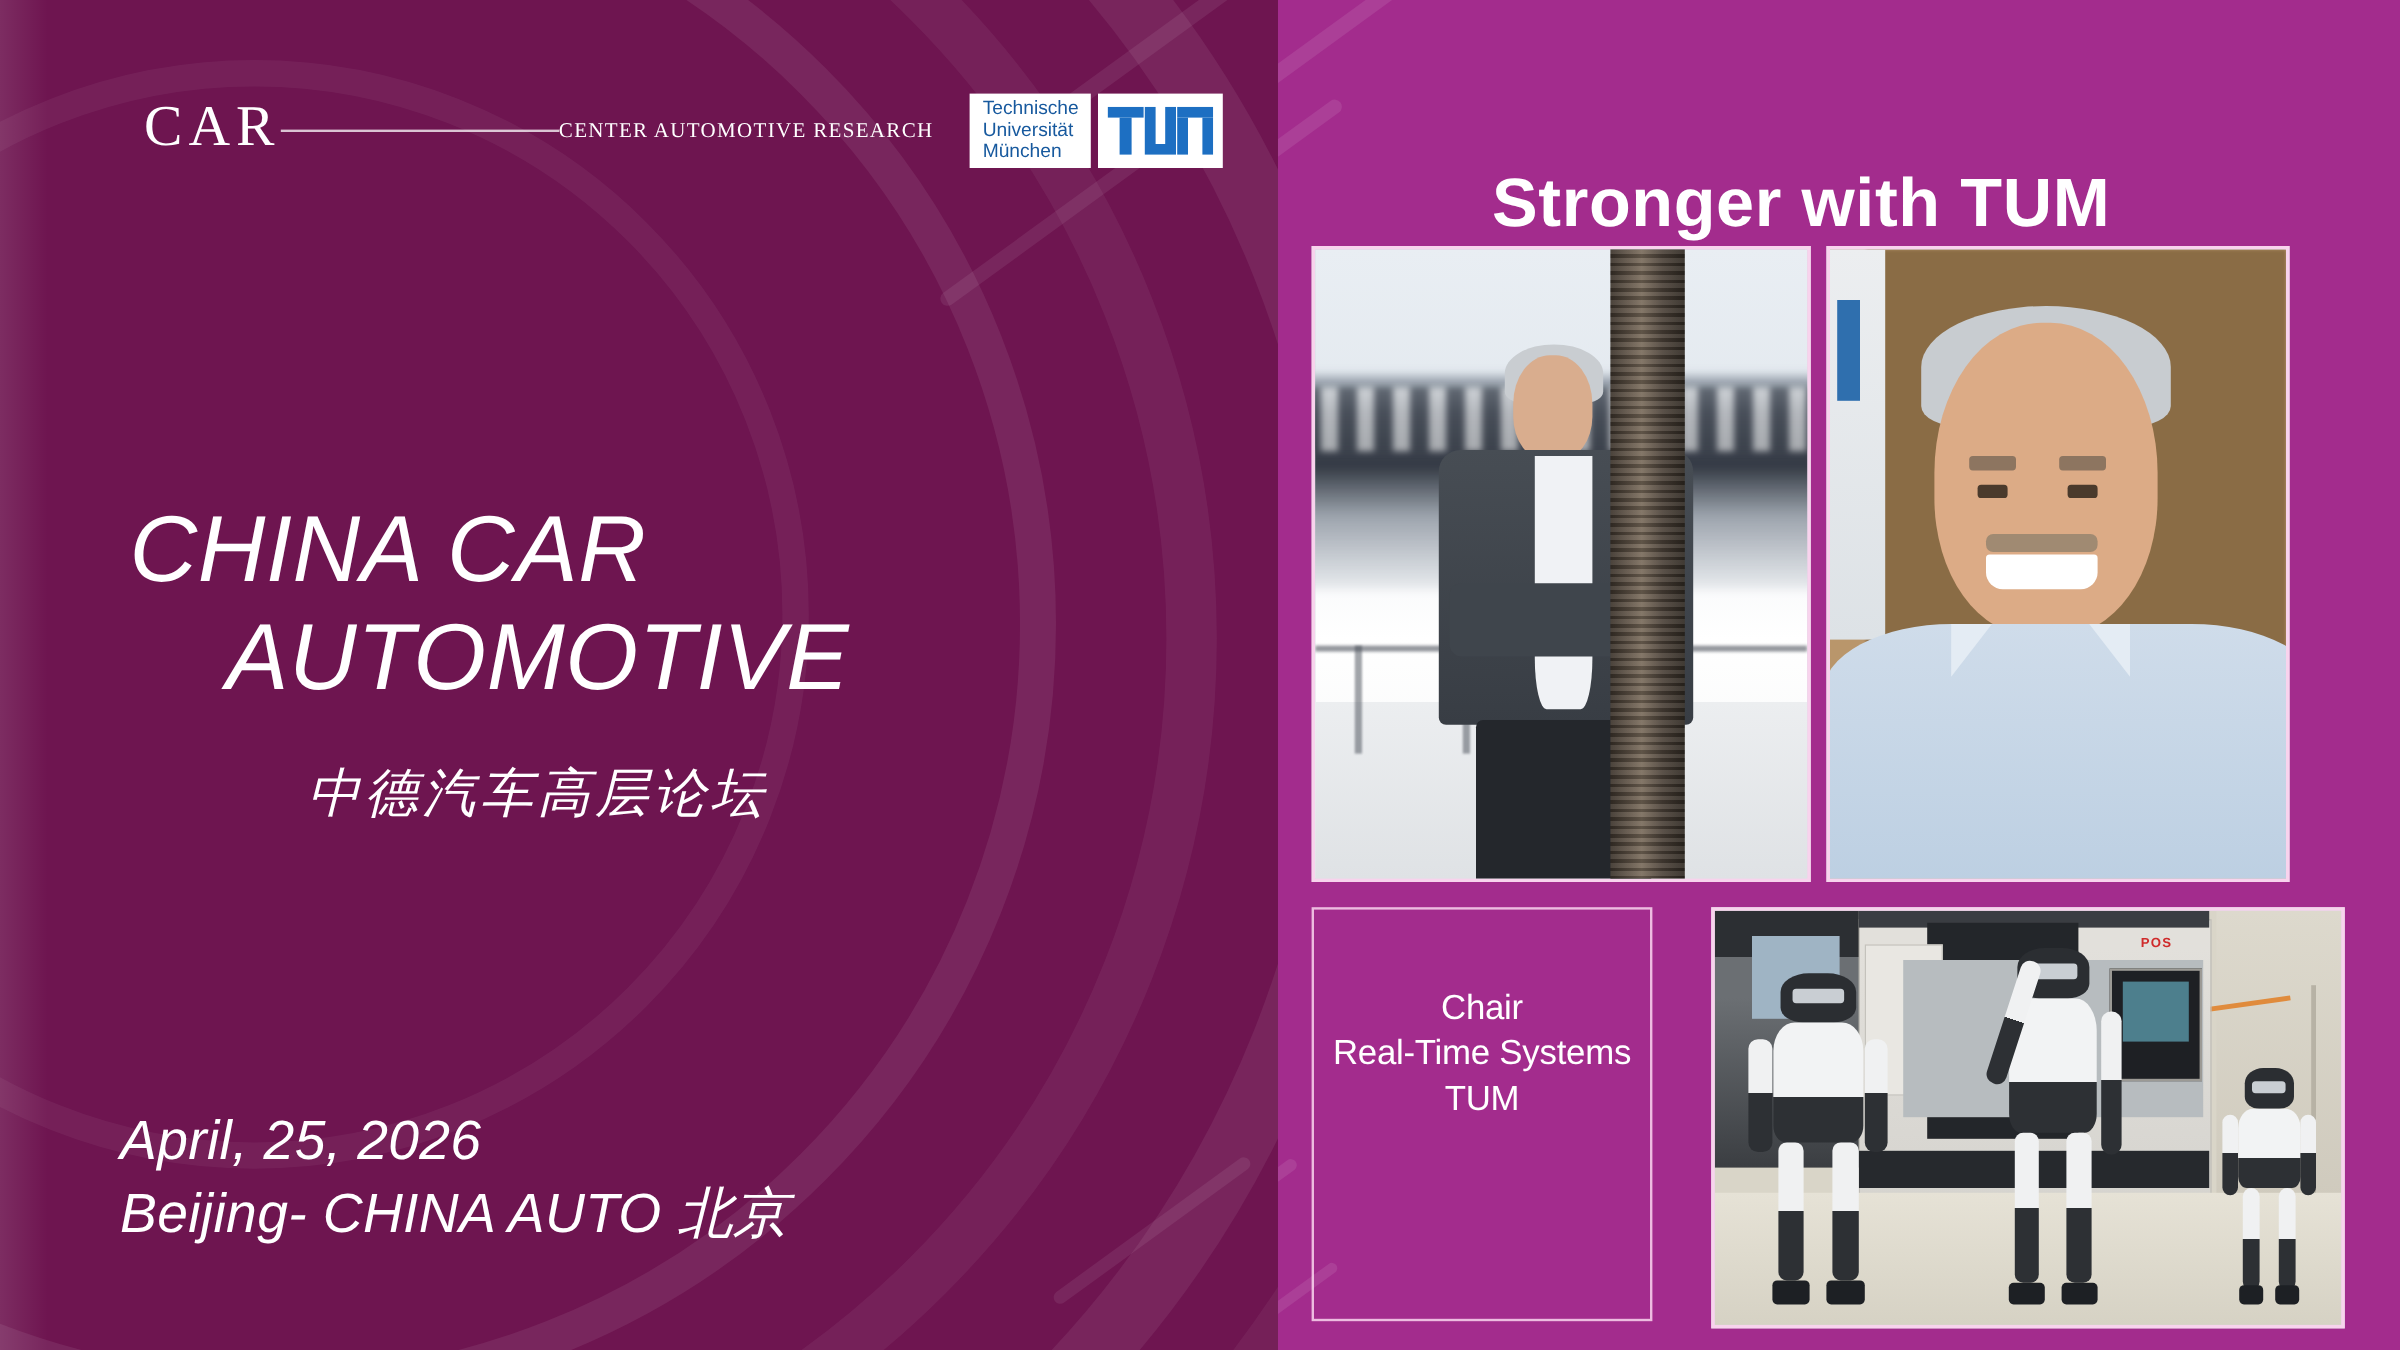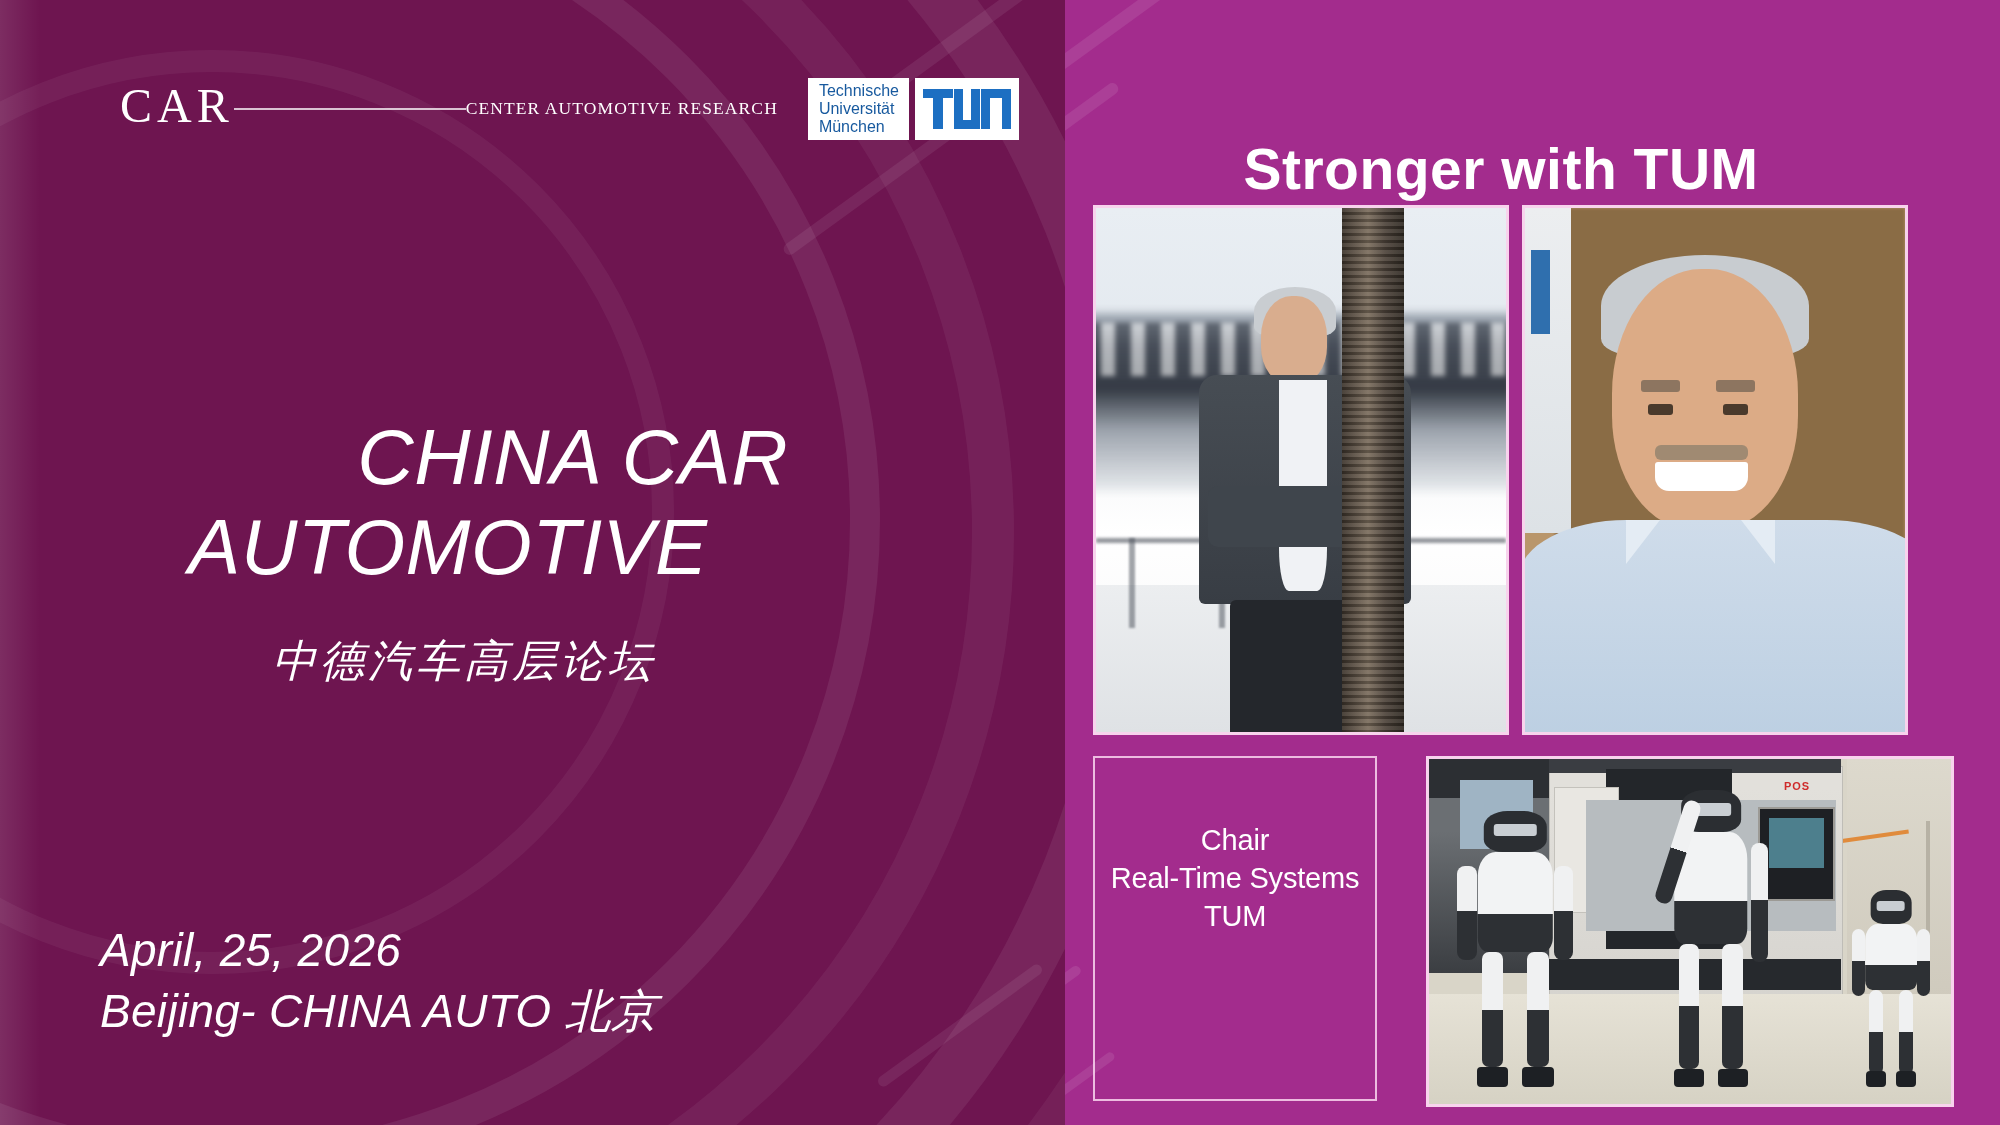--- a/index.html
+++ b/index.html
@@ -179,25 +179,25 @@
     top: 412px;
     width: 680px;
     color: #FFFFFF;
     font-size: 78px;
     font-style: italic;
     font-weight: 400;
     line-height: 1.16;
     letter-spacing: 0.5px;
   }
   .event-title .line2 { display: block; text-align: center; }
-  .event-title .line1 { display: block; text-align: right; }
+  .event-title .line1 { display: block; text-align: left; }
 
   .event-title-cn {
     position: absolute;
-    left: 124px;
+    left: 108px;
     top: 632px;
     width: 680px;
     text-align: center;
     color: #FFFFFF;
     font-size: 44px;
     font-style: italic;
     font-weight: 400;
     letter-spacing: 4px;
   }
 

